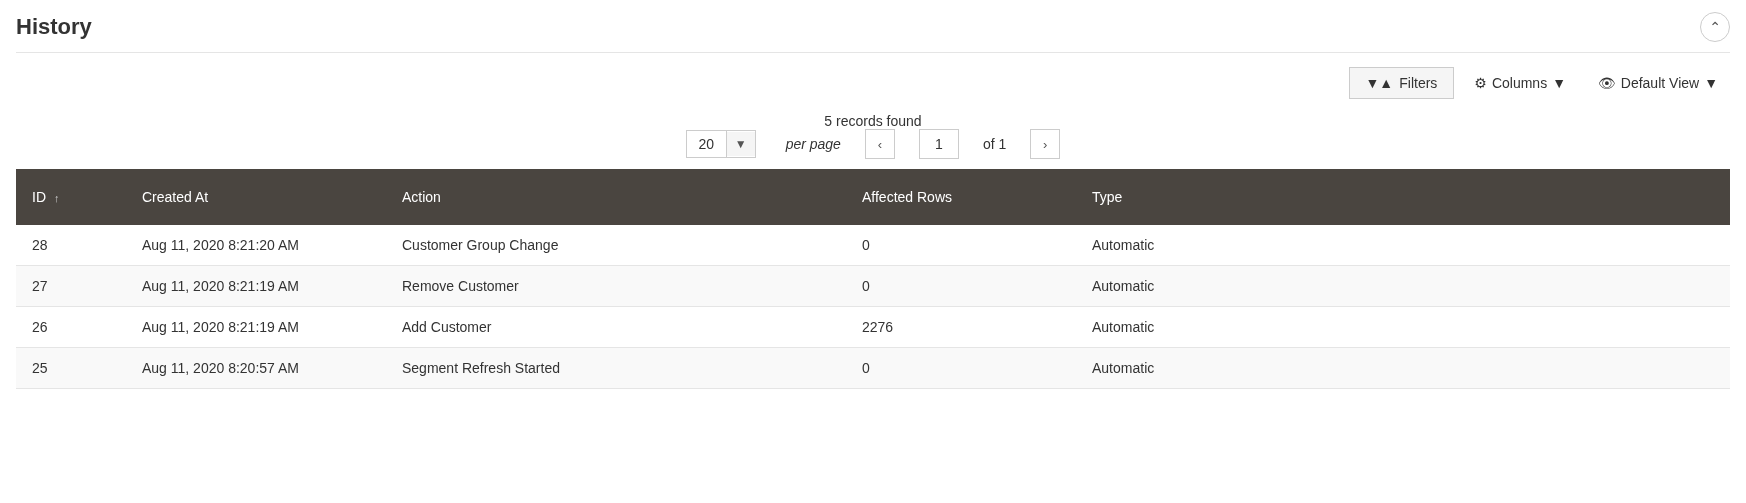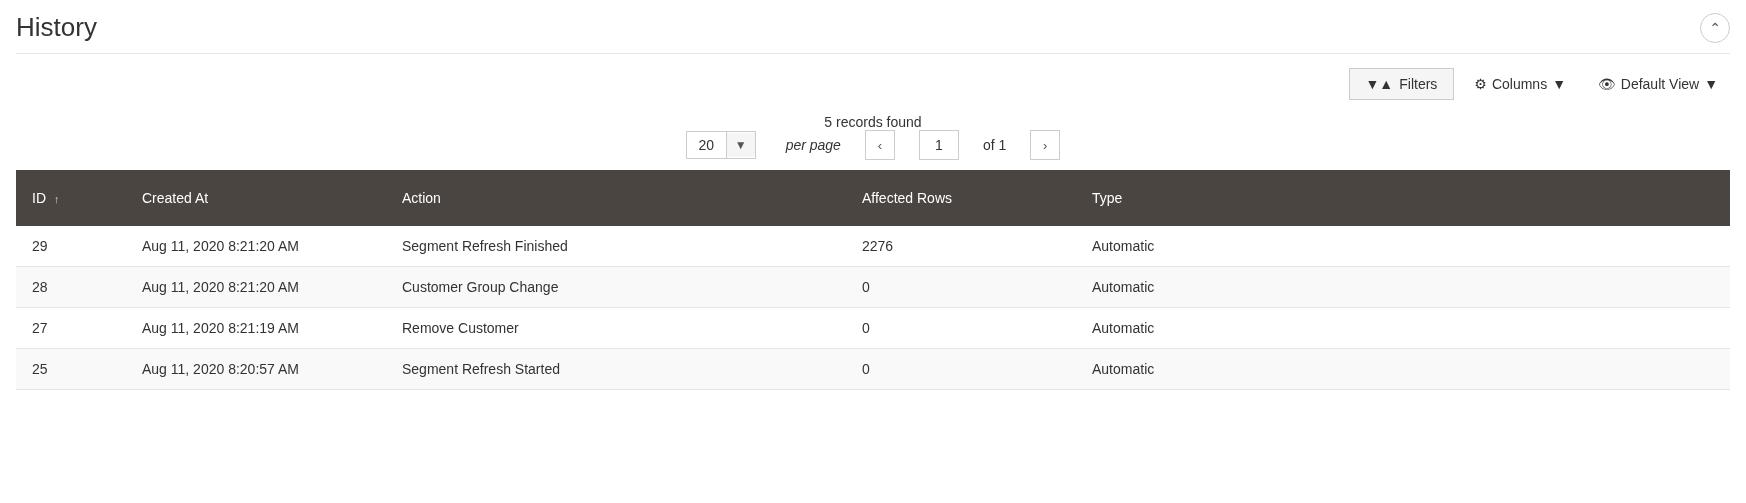--- a/index.html
+++ b/index.html
@@ -15,22 +15,22 @@
       min-height: 503px;
     }
     .page-header {
       display: flex;
       justify-content: space-between;
       align-items: center;
       padding-bottom: 10px;
       border-bottom: 1px solid #e5e5e5;
     }
     .page-title {
-      font-size: 26px;
-      font-weight: 400;
+      font-size: 22px;
+      font-weight: 700;
       color: #333;
     }
     .collapse-btn {
       width: 30px;
       height: 30px;
       border: 1px solid #ccc;
       border-radius: 50%;
       background: #fff;
       cursor: pointer;
       display: flex;
@@ -237,42 +237,42 @@
         <th class="col-id">
           ID <span class="sort-icon">↑</span>
         </th>
         <th class="col-created">Created At</th>
         <th class="col-action">Action</th>
         <th class="col-rows">Affected Rows</th>
         <th class="col-type">Type</th>
       </tr>
     </thead>
     <tbody id="table-body">
-    <tr>
-          <td>29</td>
-          <td>Aug 11, 2020 8:21:20 AM</td>
-          <td>Segment Refresh Finished</td>
-          <td>2276</td>
-          <td>Automatic</td>
-        </tr>
         <tr>
           <td>28</td>
           <td>Aug 11, 2020 8:21:20 AM</td>
           <td>Customer Group Change</td>
           <td>0</td>
           <td>Automatic</td>
         </tr>
         <tr>
           <td>27</td>
           <td>Aug 11, 2020 8:21:19 AM</td>
           <td>Remove Customer</td>
           <td>0</td>
           <td>Automatic</td>
         </tr>
         <tr>
+          <td>26</td>
+          <td>Aug 11, 2020 8:21:19 AM</td>
+          <td>Add Customer</td>
+          <td>2276</td>
+          <td>Automatic</td>
+        </tr>
+        <tr>
           <td>25</td>
           <td>Aug 11, 2020 8:20:57 AM</td>
           <td>Segment Refresh Started</td>
           <td>0</td>
           <td>Automatic</td>
         </tr>
       </tbody>
   </table>
 
 </div>

